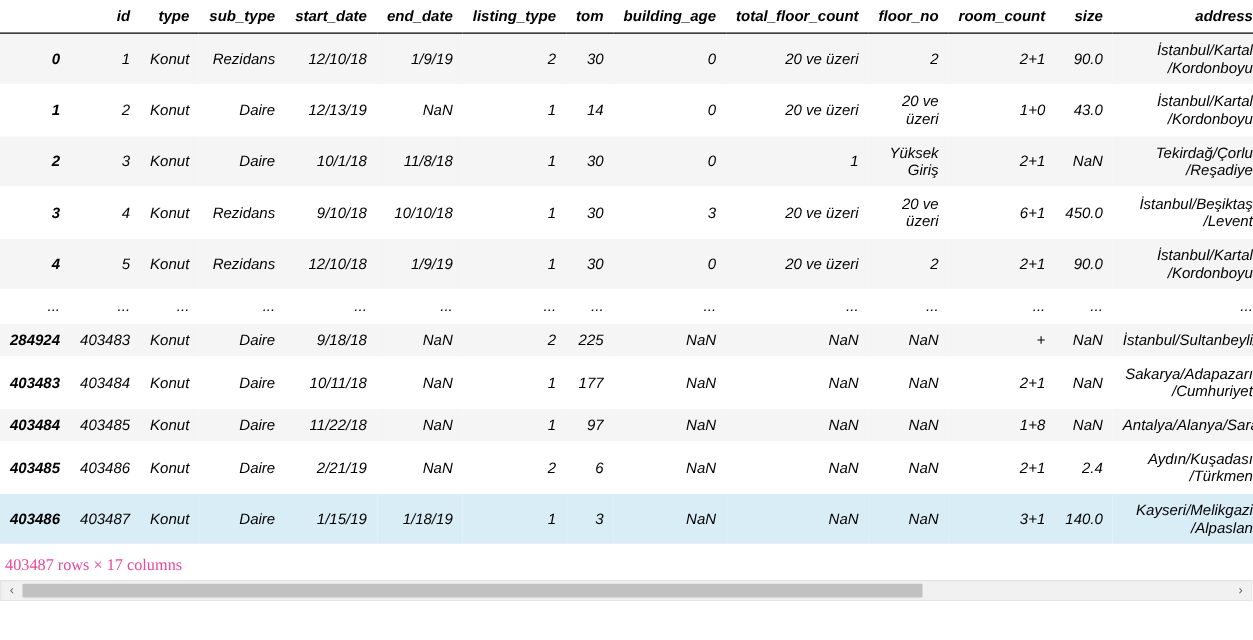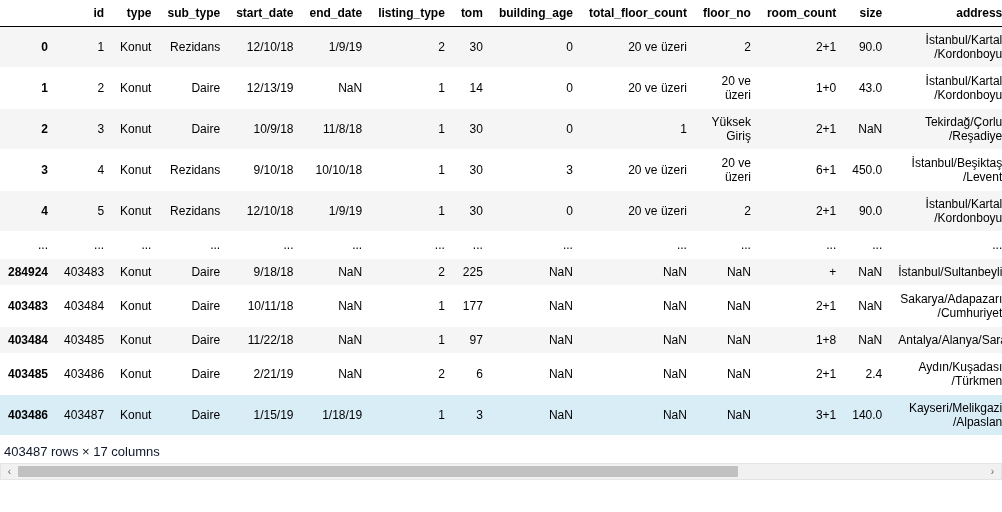--- a/index.html
+++ b/index.html
@@ -9,20 +9,21 @@
     font-family: "Helvetica Neue", Helvetica, Arial, sans-serif;
     font-size: 12px;
     color: #000;
     background: #fff;
     width: 1002px;
   }
   .table-wrapper {
     width: 1002px;
     overflow-x: auto;
     position: relative;
+    font-style: italic;
   }
   table {
     border-collapse: collapse;
     font-size: 12px;
   }
   th, td {
     padding: 6px 8px;
     text-align: right;
     white-space: nowrap;
     vertical-align: middle;
@@ -46,21 +47,22 @@
   tbody tr.ellipsis td {
     font-weight: normal;
   }
   .wrap {
     white-space: normal;
     max-width: 120px;
   }
   .footer {
     padding: 8px 4px 4px 4px;
     font-size: 13px;
-    color: #0f172a;
+    color: #ec4899;
+    font-family: Liberation Serif, serif;
   }
   .scrollbar {
     width: 1002px;
     height: 17px;
     background: #f1f1f1;
     display: flex;
     align-items: center;
     position: relative;
     border: 1px solid #e4e4e4;
   }
@@ -144,21 +146,21 @@
           <td class="wrap">20 ve üzeri</td>
           <td>1+0</td>
           <td>43.0</td>
           <td class="wrap">İstanbul/Kartal /Kordonboyu</td>
         </tr>
         <tr class="band">
           <td class="idx">2</td>
           <td>3</td>
           <td>Konut</td>
           <td>Daire</td>
-          <td>10/9/18</td>
+          <td>10/1/18</td>
           <td>11/8/18</td>
           <td>1</td>
           <td>30</td>
           <td>0</td>
           <td>1</td>
           <td class="wrap">Yüksek Giriş</td>
           <td>2+1</td>
           <td>NaN</td>
           <td class="wrap">Tekirdağ/Çorlu /Reşadiye</td>
         </tr>

